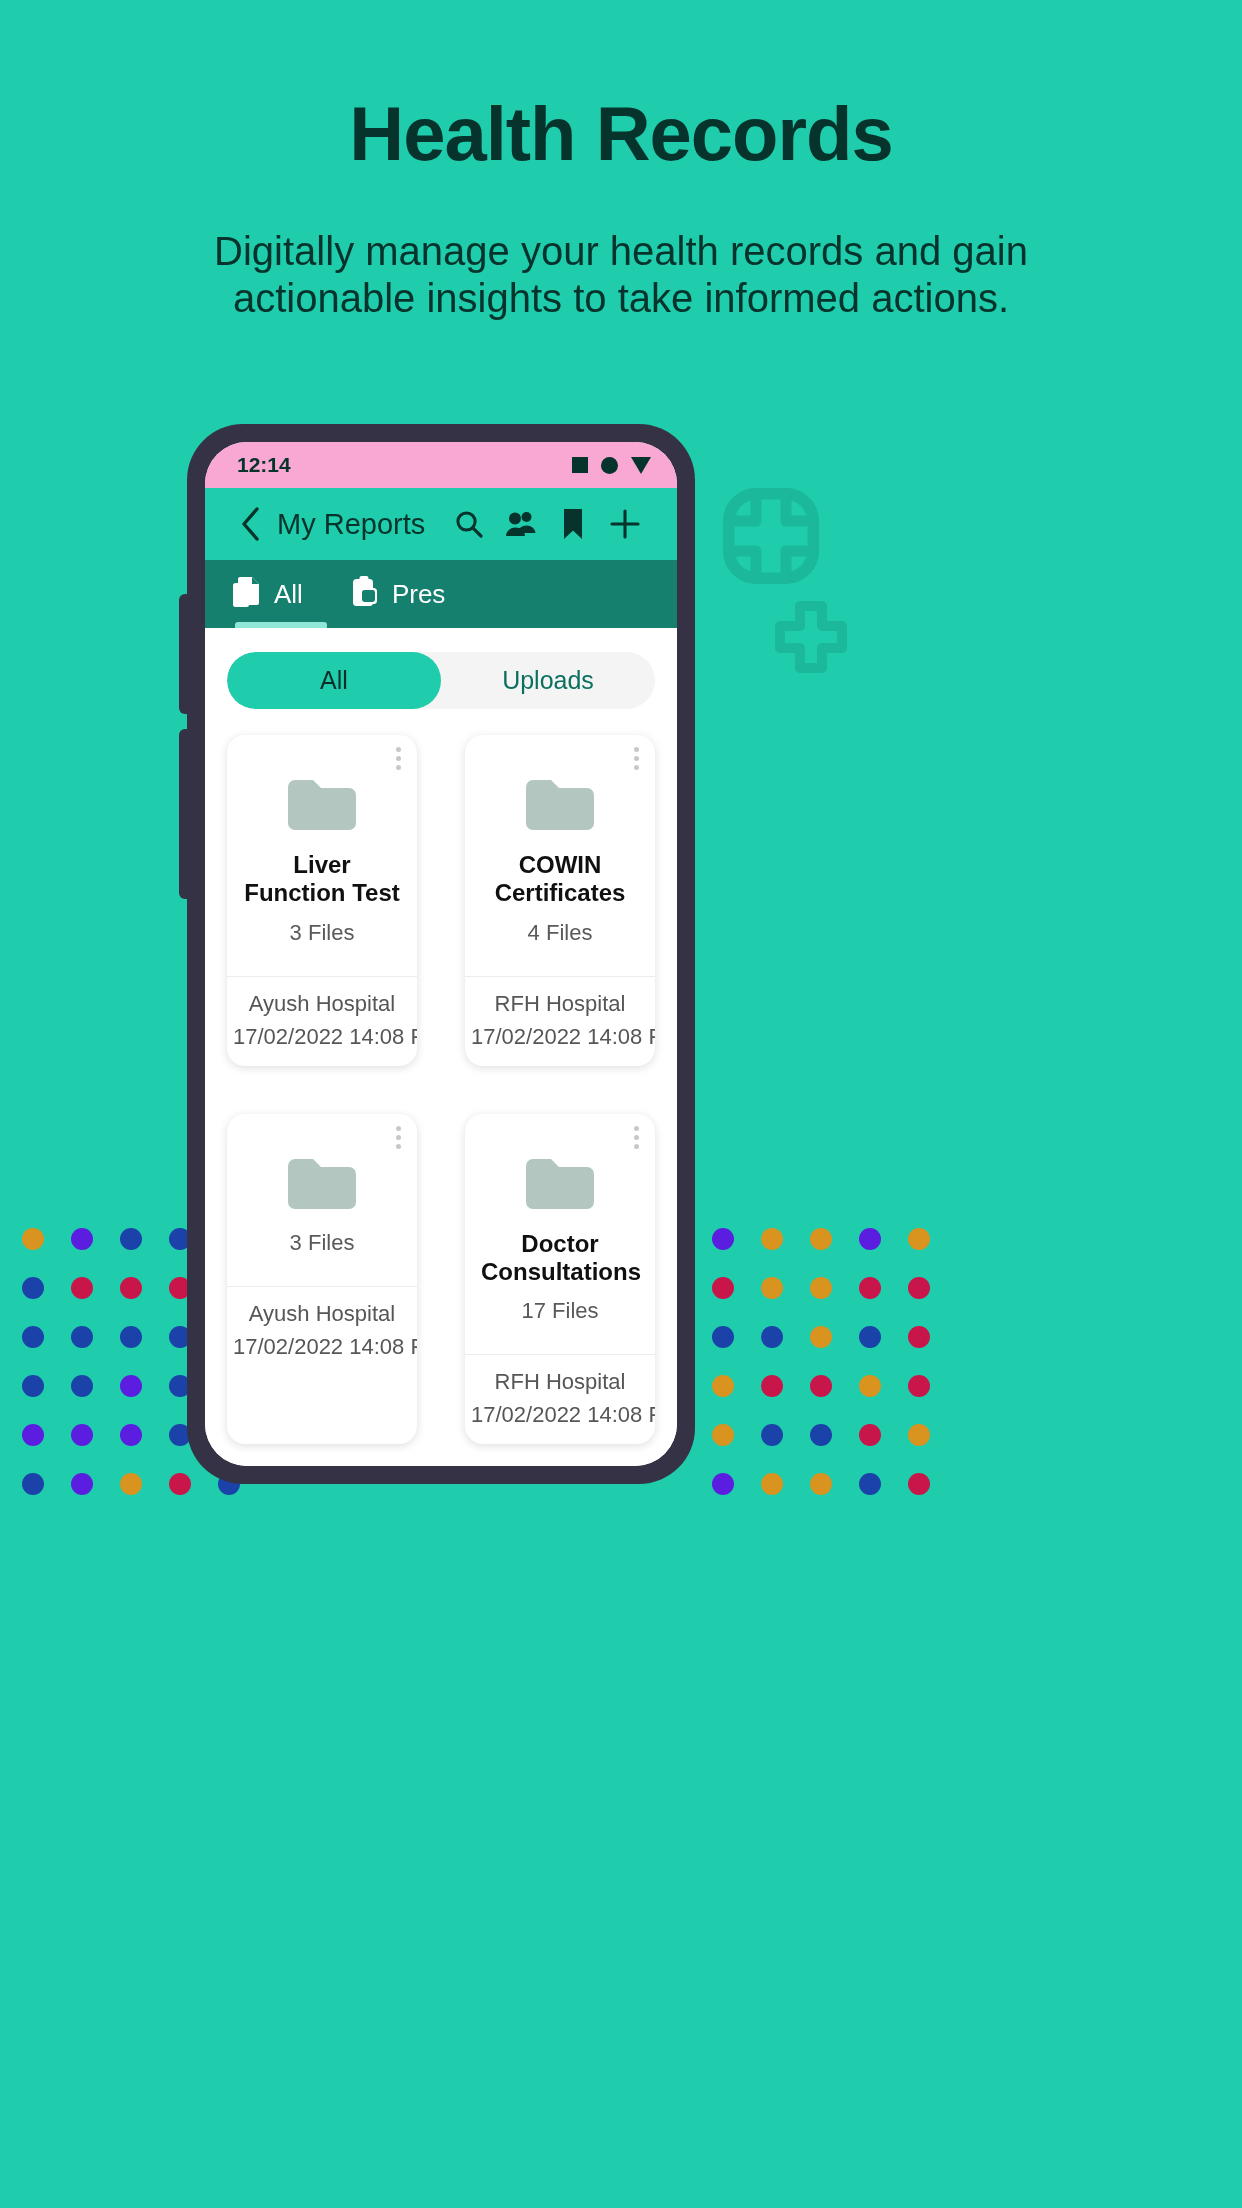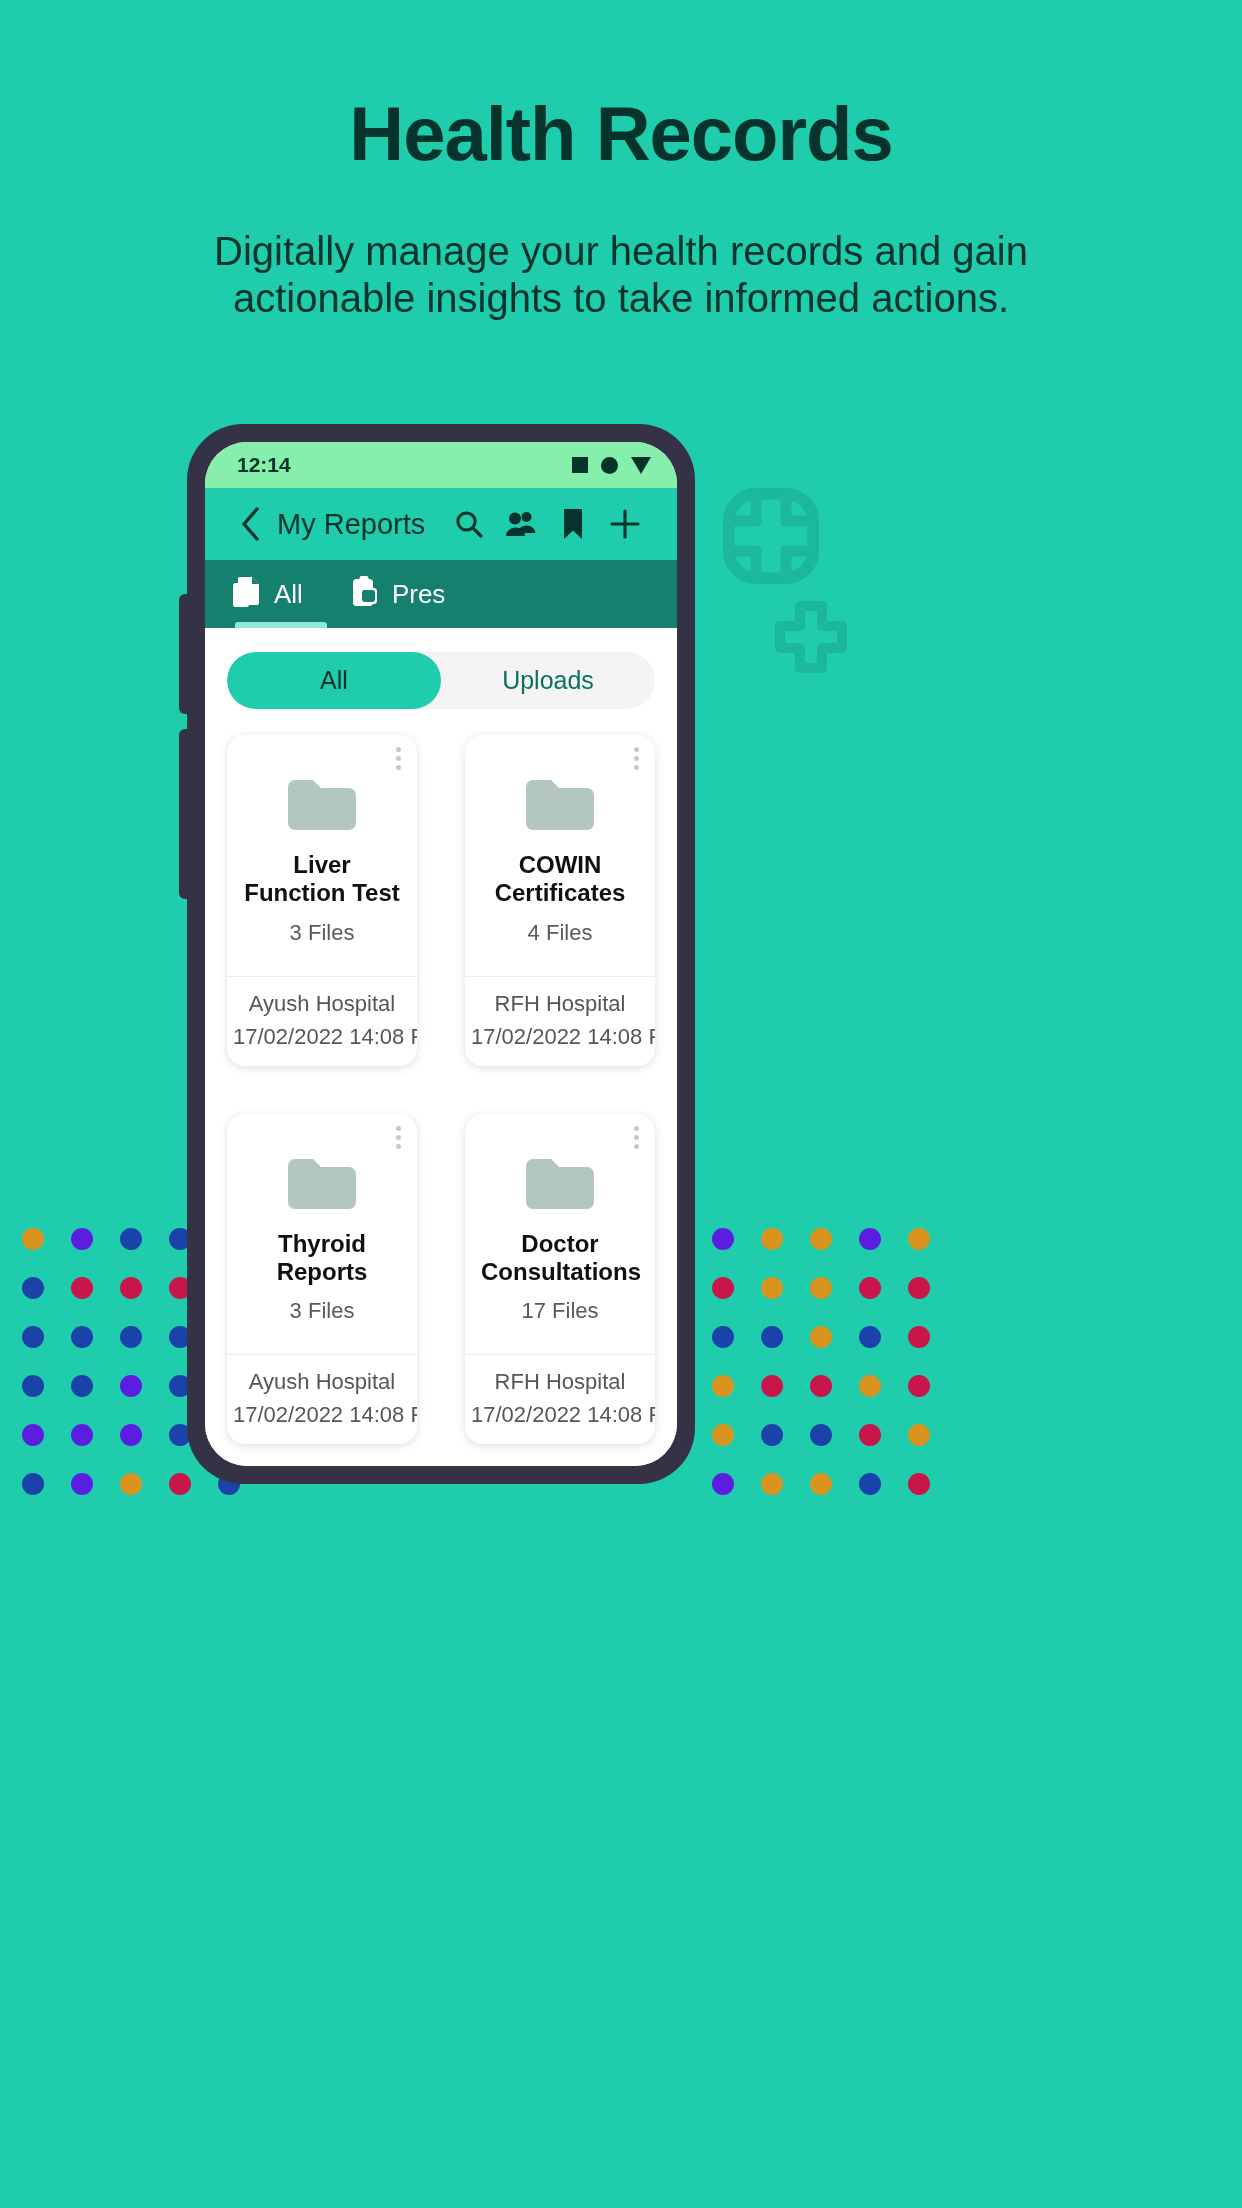--- a/index.html
+++ b/index.html
@@ -101,21 +101,21 @@
     width: 472px;
     height: 1024px;
     border-radius: 42px;
     overflow: hidden;
     background: #ffffff;
   }
 
   
   .status-bar {
     height: 46px;
-    background: #86efac;
+    background: #f9a8d4;
     display: flex;
     align-items: center;
     justify-content: space-between;
     padding: 0 26px 0 32px;
     box-sizing: border-box;
     gap: 40px;
   }
   .status-time {
     font-size: 21px;
     font-weight: bold;
@@ -650,21 +650,20 @@
             <div class="kebab">
                 <span></span>
                 <span></span>
                 <span></span>
               </div>
             <div class="folder-wrap">
               <svg width="74" height="56" viewBox="0 0 74 56">
                   <path d="M3 10 a7 7 0 0 1 7 -7 h18 l8 8 h28 a7 7 0 0 1 7 7 v28 a7 7 0 0 1 -7 7 h-54 a7 7 0 0 1 -7 -7 z" fill="#B3C6C0"></path>
                 </svg>
             </div>
-            <p class="card-title">Thyroid Reports</p>
             <p class="card-files">3 Files</p>
           </div>
           <div class="card-foot">
             <p class="card-hospital">Ayush Hospital</p>
             <p class="card-date">17/02/2022 14:08 PM</p>
           </div>
         </div>
 
         <div class="card">
           <div class="card-top">

